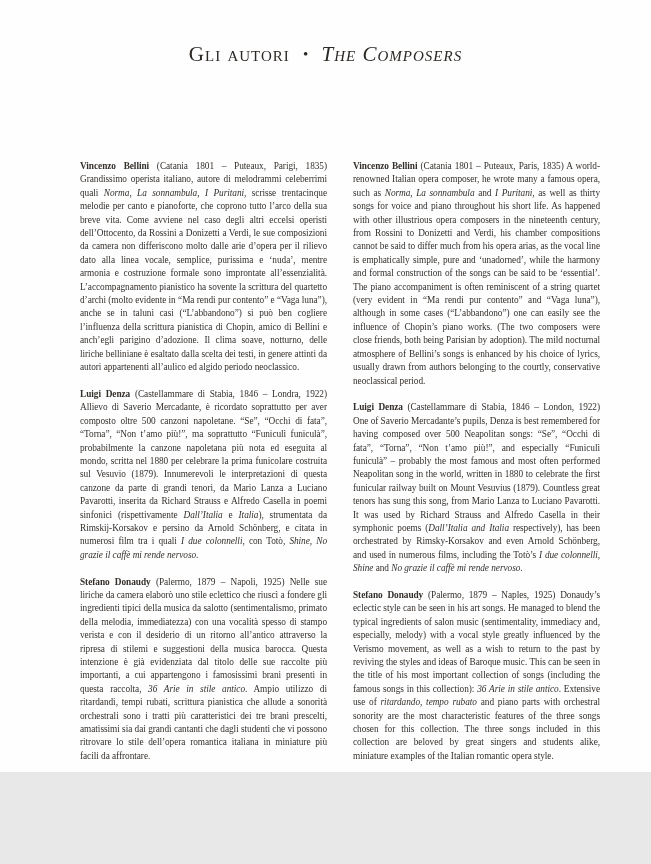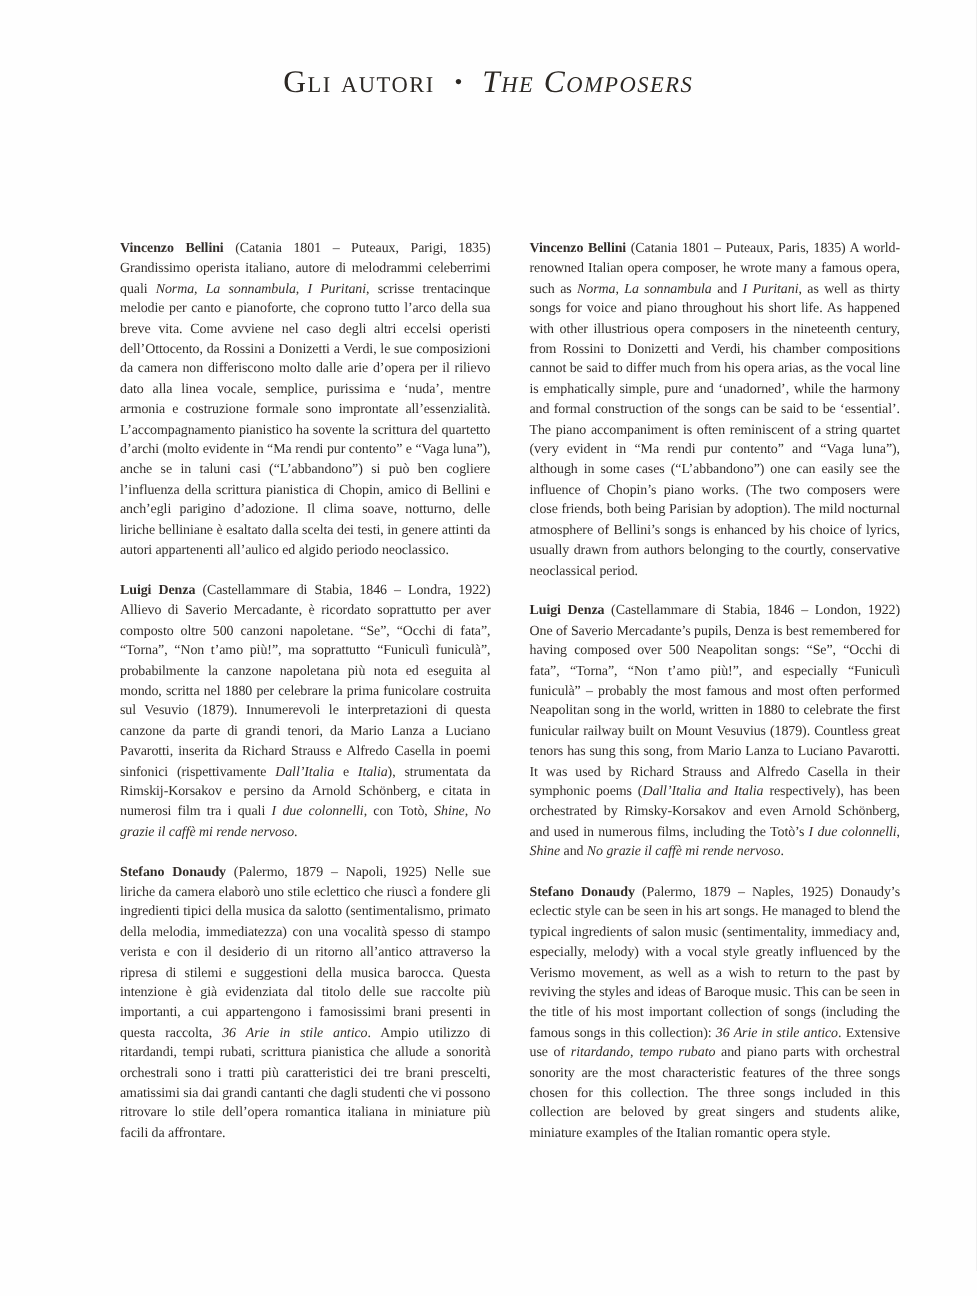--- a/index.html
+++ b/index.html
@@ -1,18 +1,18 @@
 <!DOCTYPE html>
 <html><head>
 <meta charset="utf-8">
 <style>
   html,body { margin:0; padding:0; background:#e8e8e8; }
   .page {
     position:relative;
-    width:651px; height:864px;
+    width:651px; height:772px;
     margin:0 auto;
     background:#fefefe;
     overflow:hidden;
     font-family:"Liberation Serif", serif;
     color:#342f2b;
   }
   .title {
     position:absolute; top:42px; left:0; right:0;
     margin:0;
     text-align:center;

